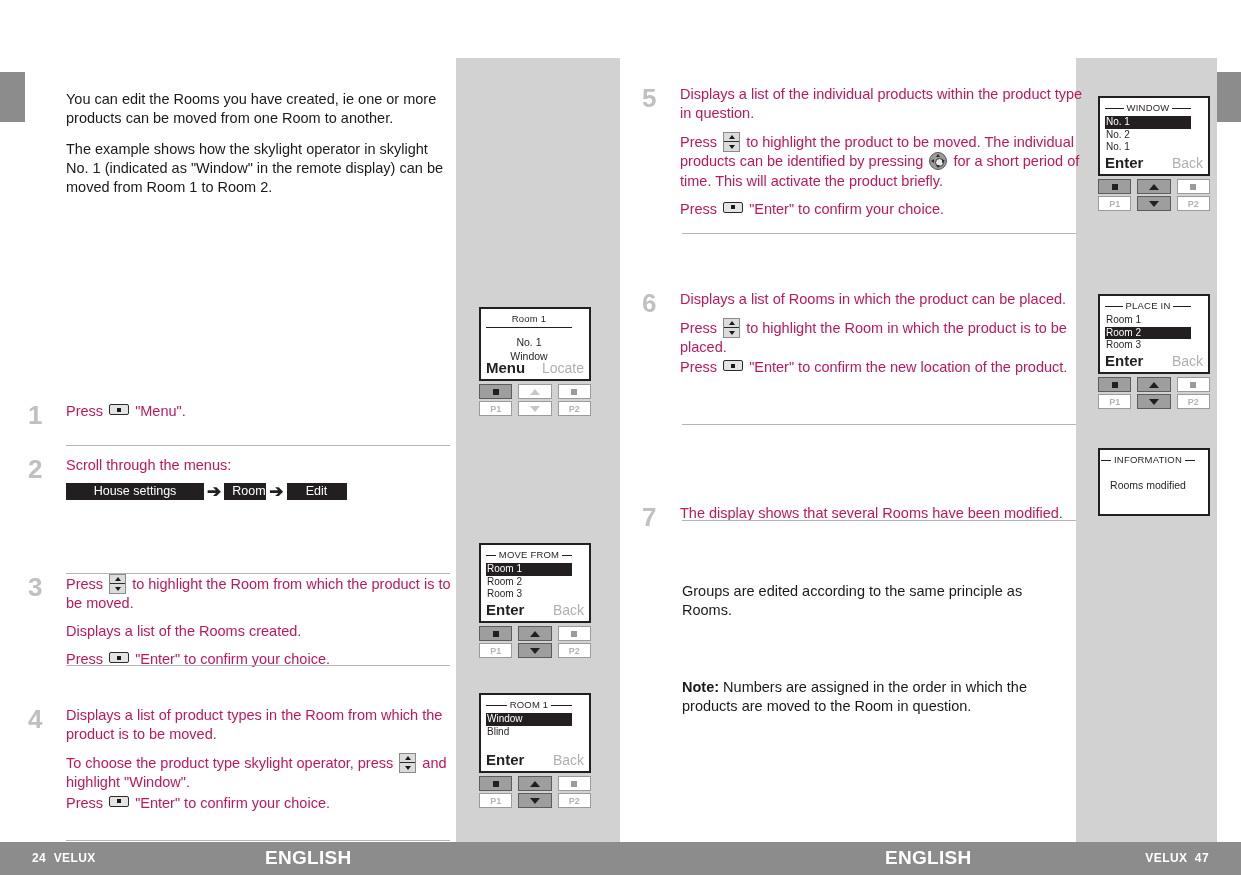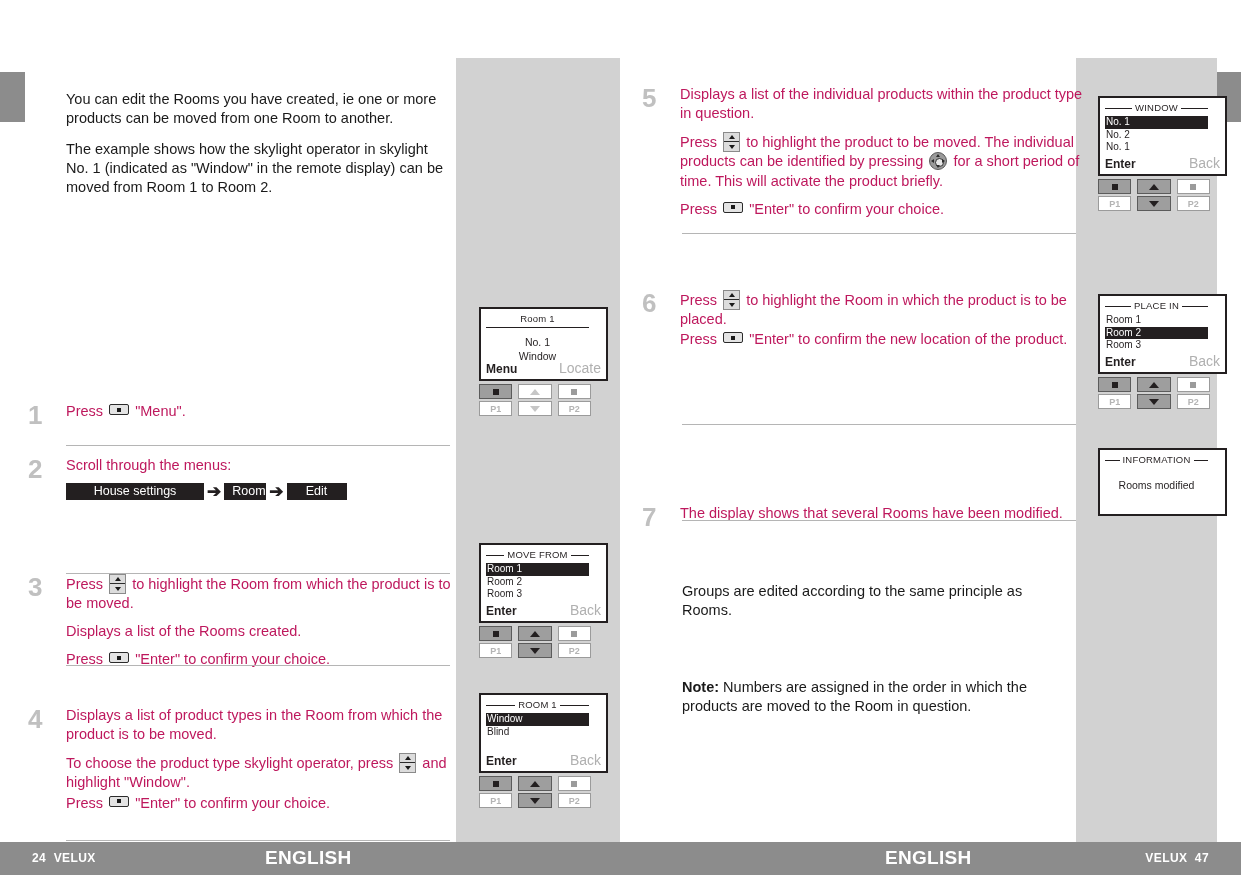--- a/index.html
+++ b/index.html
@@ -151,21 +151,21 @@
     height:17px; line-height:17px; text-align:center; padding:0 8px;
   }
   .crumb-arrow {
     color:#231f20; font-size:17px; line-height:17px; padding:0 3px;
     font-weight:bold;
   }
 
   
   .panel { position:absolute; }
   .screen {
-    width:129px; background:#ffffff; border:2.5px solid #231f20;
+    width:112px; background:#ffffff; border:2.5px solid #231f20;
     padding:4px 17px 3px 5px; position:relative;
   }
   .screen-title {
     font-size:9.5px; color:#231f20; text-align:center;
     white-space:nowrap; letter-spacing:0.2px; line-height:12px;
     display:flex; align-items:center; justify-content:center; gap:3px;
   }
   .screen-title .dash {
     display:inline-block; height:1px; background:#231f20; flex:1 1 auto;
     min-width:10px;
@@ -179,21 +179,21 @@
     white-space:nowrap;
   }
   .srow.sel { background:#231f20; color:#ffffff; }
   .screen-center {
     text-align:center; font-size:10.5px; color:#231f20; line-height:14px;
   }
   .screen-foot {
     display:flex; justify-content:space-between; align-items:flex-end;
     margin-top:4px;
   }
-  .screen-foot .left { font-size:12px; font-weight:bold; color:#231f20; }
+  .screen-foot .left { font-size:15px; font-weight:bold; color:#231f20; }
   .screen-foot .right { font-size:14px; color:#b0b0b0; }
 
   
   .pad { width:112px; margin-top:3px; }
   .pad-row { display:flex; gap:6px; }
   .pad-row + .pad-row { margin-top:2px; }
   .pad-btn {
     flex:1 1 0; height:15px; border:1px solid #9b9b9b; background:#ffffff;
     display:flex; align-items:center; justify-content:center;
     font-size:9px; color:#b4b4b4; font-weight:bold; position:relative;
@@ -413,20 +413,21 @@
         <p><span>Press</span>
           <span class="key-enter"></span>
           <span>"Enter" to confirm your choice.</span></p>
       </div>
     </div>
     <div class="rule" style="left:62px; top:175px; width:394px;"></div>
 
     <div class="step" style="left:22px; top:232px; width:420px;">
       <div class="step-num">6</div>
       <div class="step-body" style="width:394px;">
+        <p>Displays a list of Rooms in which the product can be placed.</p>
         <p style="margin-bottom:1px;"><span>Press</span>
           <span class="key-updown"><span class="u"></span><span class="d"></span></span>
           <span>to highlight the Room in which the product is to be placed.</span></p>
         <p><span>Press</span>
           <span class="key-enter"></span>
           <span>"Enter" to confirm the new location of the product.</span></p>
       </div>
     </div>
     <div class="rule" style="left:62px; top:366px; width:394px;"></div>
 

